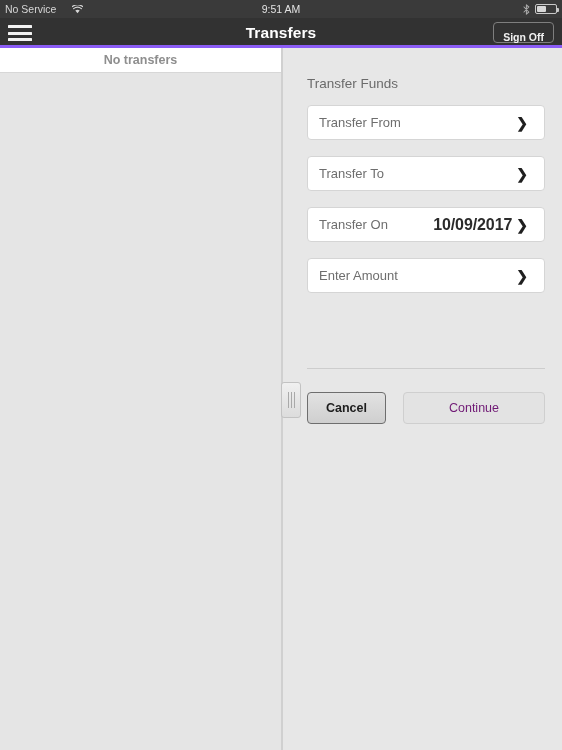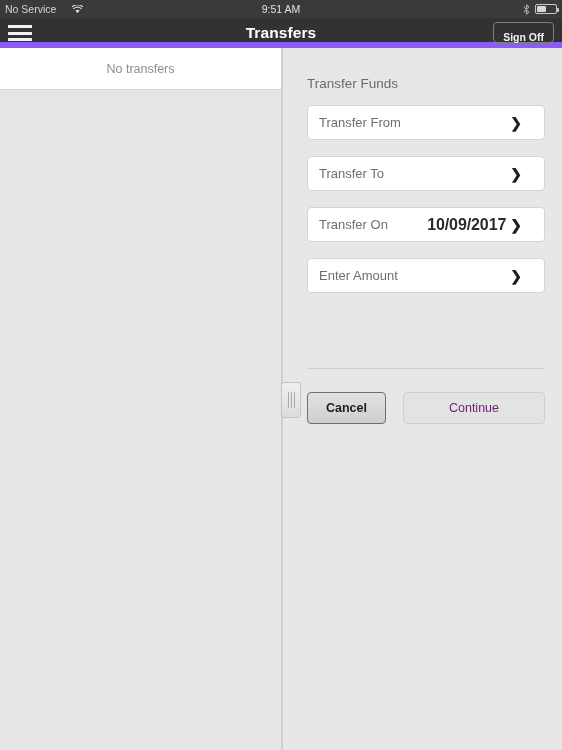--- a/index.html
+++ b/index.html
@@ -88,21 +88,21 @@
     border-radius: 1px;
   }
 
   
   .nav-bar {
     position: absolute;
     left: 0; top: 18px;
     width: 562px;
     height: 30px;
     background: #323232;
-    border-bottom: 6px solid #8b5cf6;
+    border-bottom: 3px solid #8b5cf6;
     box-sizing: border-box;
   }
   .hamburger {
     position: absolute;
     left: 8px; top: 5px;
     width: 24px;
     height: 20px;
     display: flex;
     flex-direction: column;
     justify-content: space-between;
@@ -160,29 +160,30 @@
     line-height: 16px;
     text-align: center;
     font-size: 8.5px;
     letter-spacing: 0.45px;
     color: #8d8d8d;
     background: linear-gradient(to bottom, #efefef 0%, #e3e3e3 100%);
     border-bottom: 1px solid #d2d2d2;
     box-sizing: border-box;
   }
   .empty-cell {
-    height: 42px;
+    height: 25px;
     background: #ffffff;
     display: flex;
     align-items: center;
     justify-content: center;
     font-size: 12.5px;
     color: #8e8e8e;
     border-bottom: 1px solid #d7d7d7;
     box-sizing: border-box;
+    font-weight: bold;
   }
 
   
   .splitter {
     position: absolute;
     left: 281px; top: 48px;
     width: 2px;
     bottom: 0;
     background: #d0d0d0;
   }
@@ -233,21 +234,21 @@
     right: 17px;
   }
   .form-row {
     height: 35px;
     background: #ffffff;
     border: 1px solid #d5d5d5;
     border-radius: 4px;
     box-sizing: border-box;
     display: flex;
     align-items: center;
-    padding: 0 22px 0 11px;
+    padding: 0 16px 0 11px;
     margin-bottom: 16px;
     cursor: pointer;
   }
   .form-row .label {
     font-size: 13px;
     color: #6e6e6e;
     flex: 1;
   }
   .form-row .value {
     font-size: 16px;

